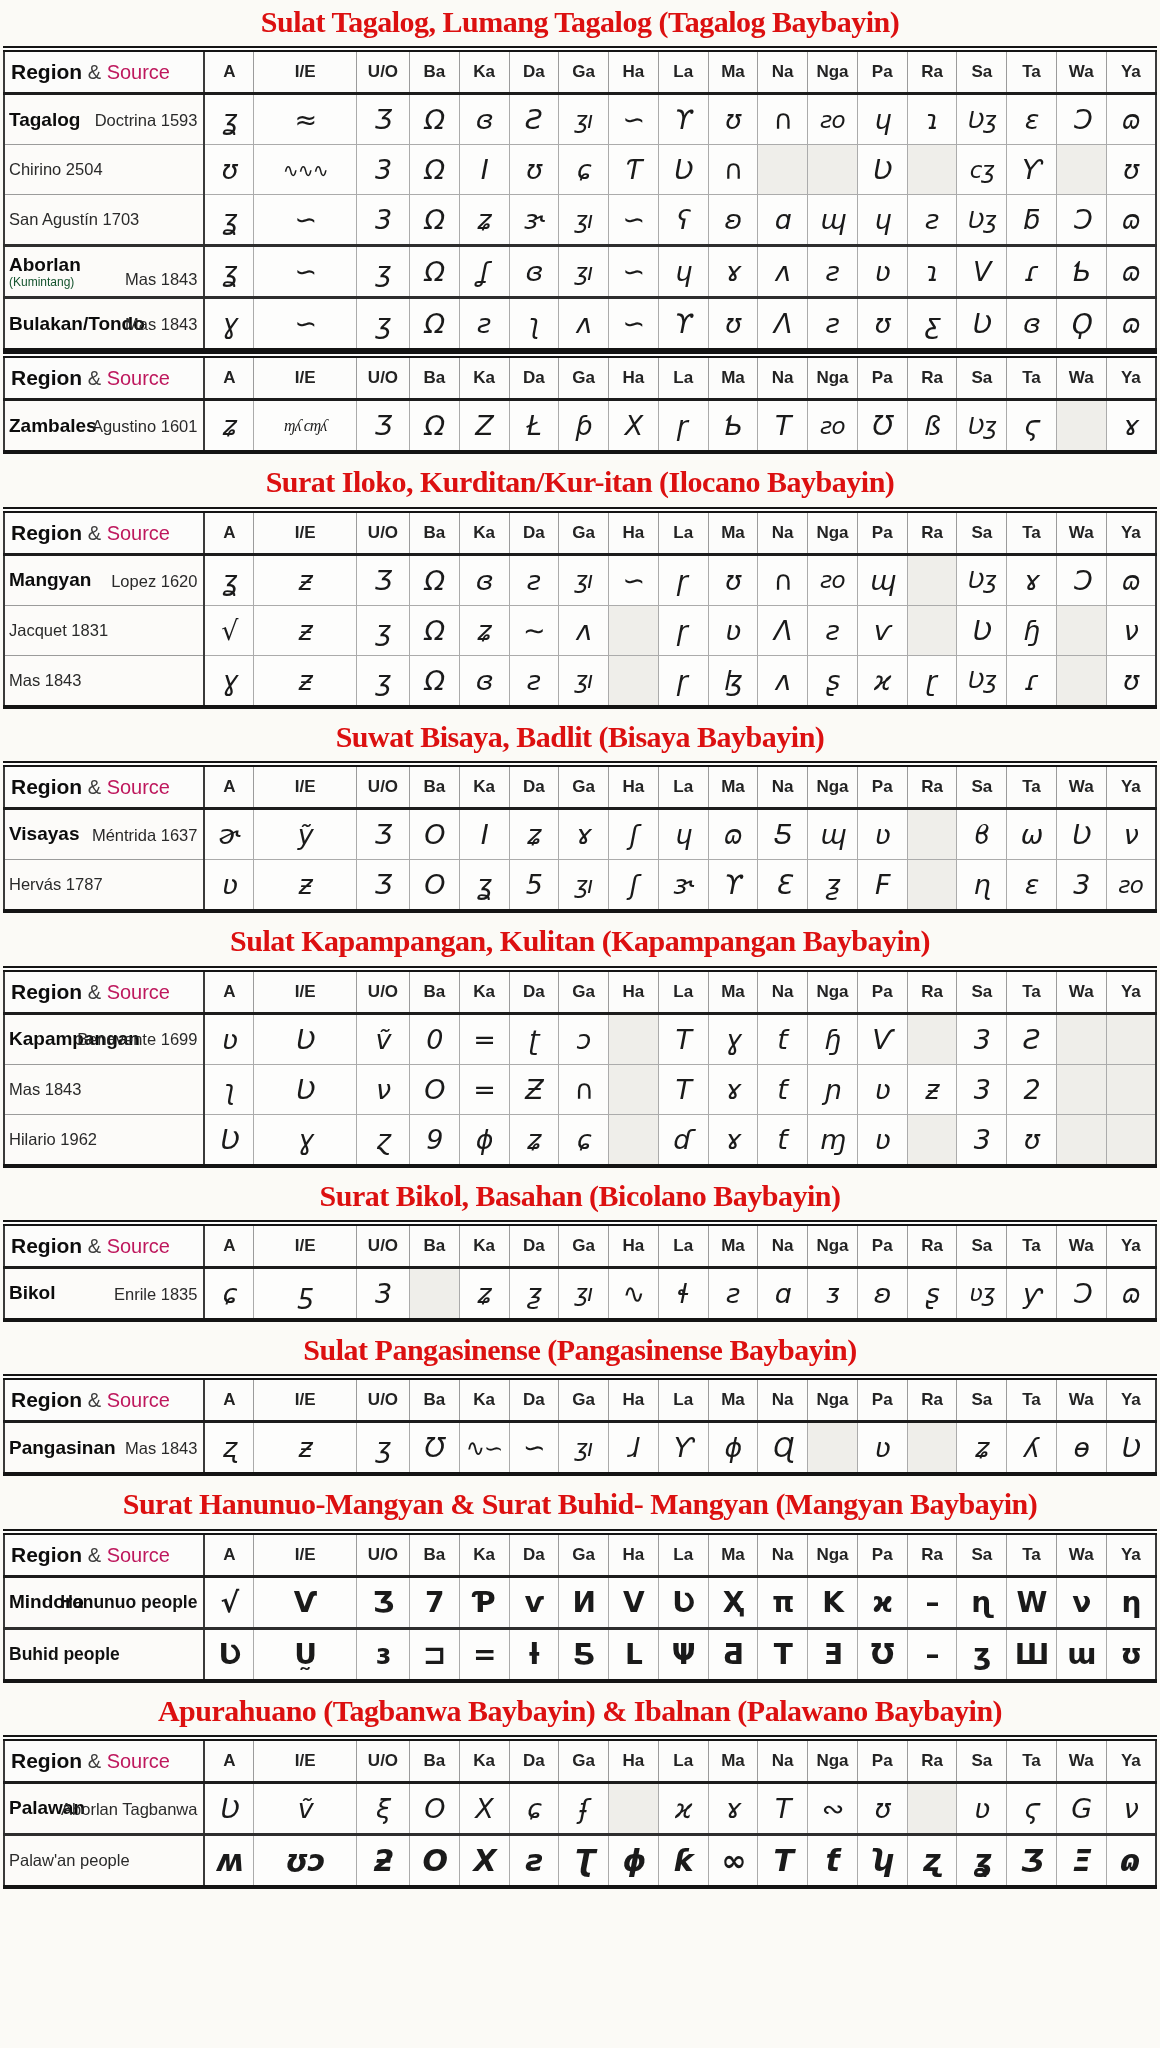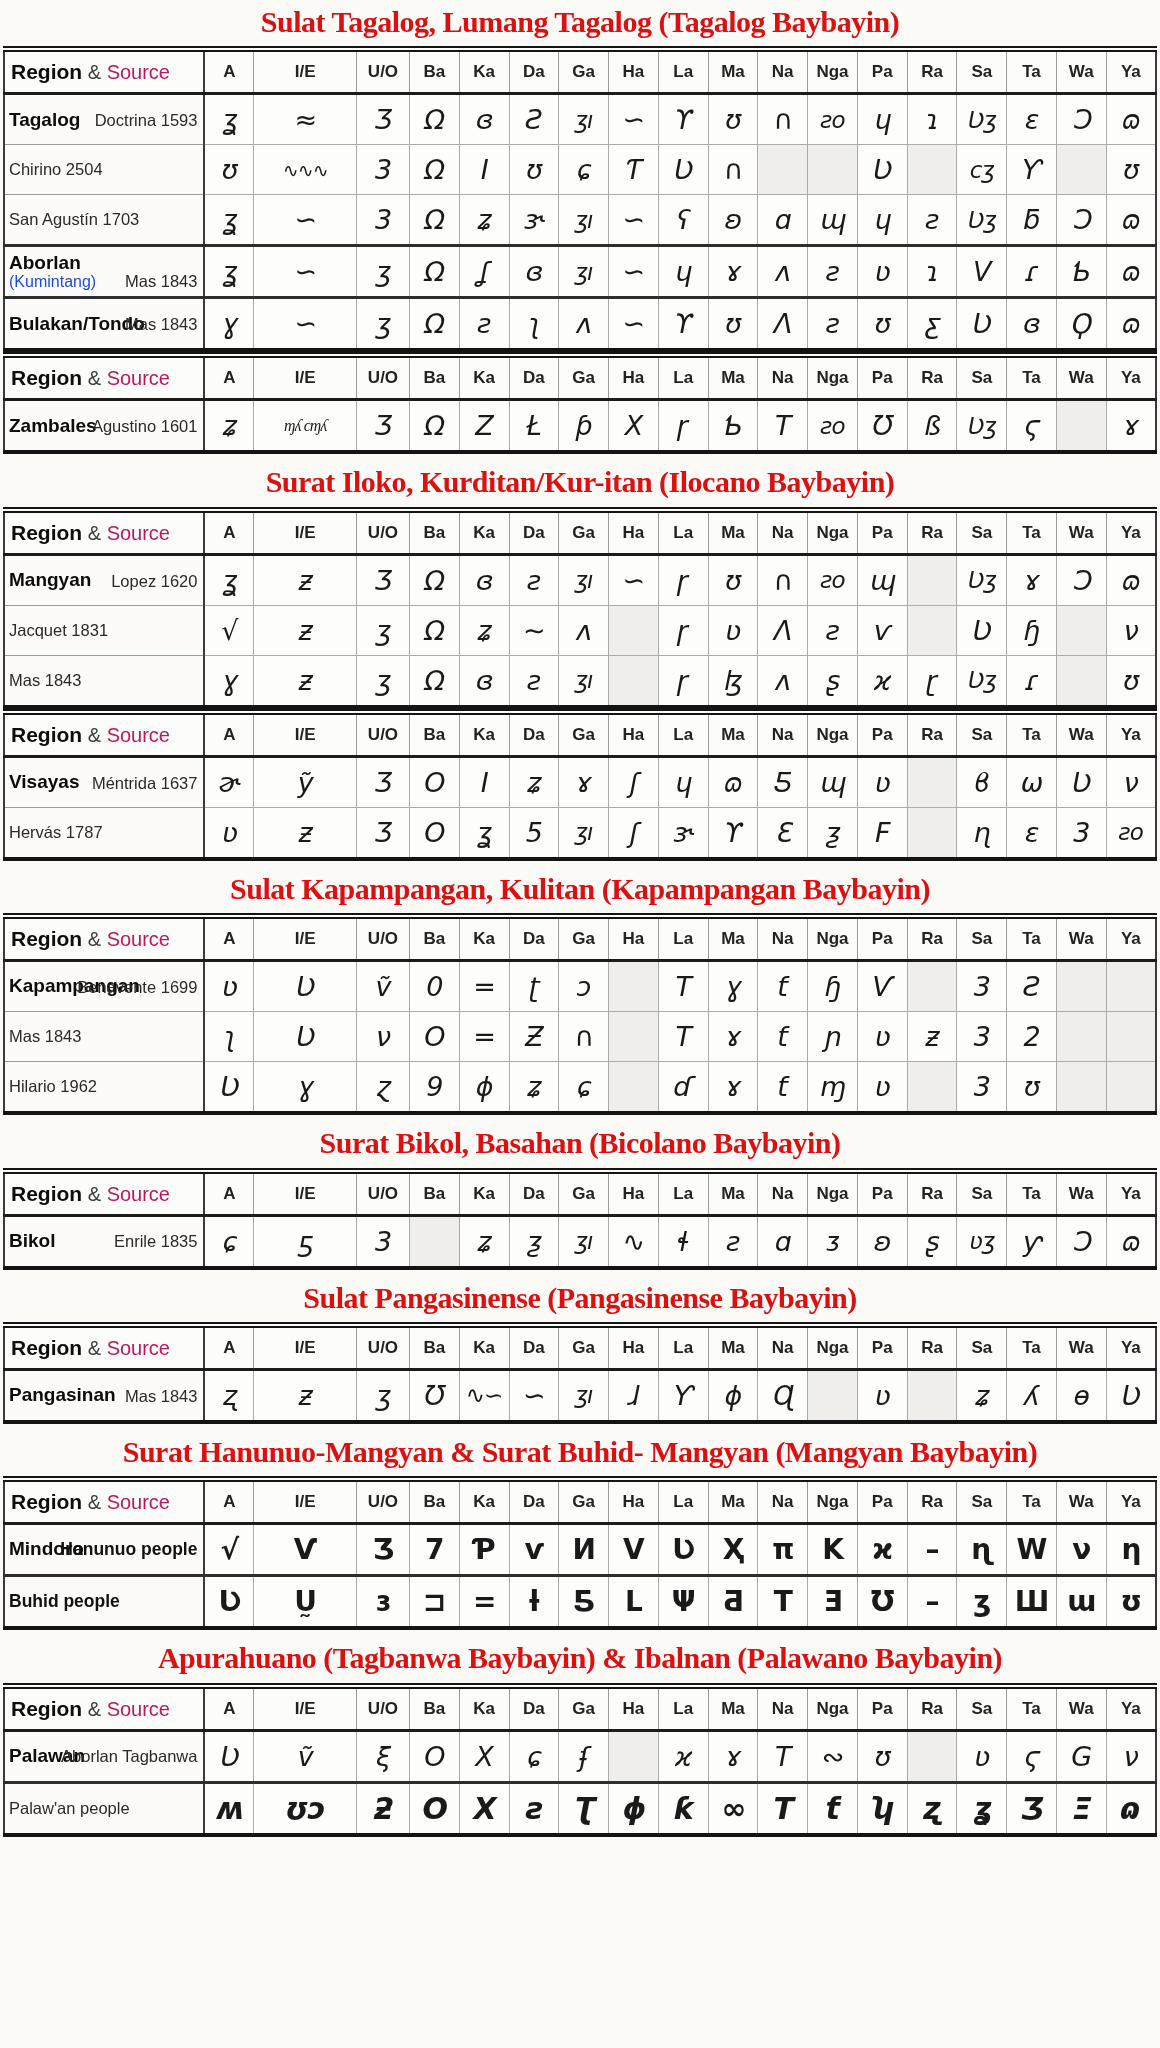--- a/index.html
+++ b/index.html
@@ -79,21 +79,21 @@
   tr.group-start td{border-top:3px solid #2e2e2e;}
   td.glyph-cell.empty{background:#efeeea;}
   td.glyph-cell.g2{font-size:23px;}
   td.glyph-cell.g3{font-size:19px;}
   td.glyph-cell.g4{font-size:16px;font-family:Liberation Serif, serif;}
   .section.angular td.glyph-cell{font-style:normal;font-weight:600;font-size:28px;}
   tr.messy td.glyph-cell{font-weight:700;font-size:30px;letter-spacing:-2px;}
   .rc{display:flex;justify-content:space-between;width:100%;}
   .rc-left{display:flex;flex-direction:column;min-width:0;}
   .region-name{font-weight:700;font-size:19px;line-height:1.08;color:#0c0c0c;white-space:nowrap;}
-  .region-sub{font-weight:400;font-size:16px;line-height:1.1;color:#1d4ed8;white-space:nowrap;}
+  .region-sub{font-weight:400;font-size:12px;line-height:1.1;color:#14532d;white-space:nowrap;}
   .source-name{font-size:16.5px;color:#2a2a2a;text-align:right;white-space:nowrap;align-self:flex-end;}
   .rc.center .source-name{align-self:center;}
   .source-name.bold{font-weight:700;font-size:17.5px;color:#111;}
 </style>
 </head>
 <body>
 
 <div class="page">
     <div class="section">
       <div class="section-title">Sulat Tagalog, Lumang Tagalog (Tagalog Baybayin)</div>
@@ -482,20 +482,21 @@
             <td class="glyph-cell">ɽ</td>
             <td class="glyph-cell g2">Ʋʒ</td>
             <td class="glyph-cell">ɾ</td>
             <td class="glyph-cell empty"></td>
             <td class="glyph-cell">ʊ</td>
           </tr>
         </tbody>
       </table>
     </div>
     <div class="section">
+      <div class="section-title">Suwat Bisaya, Badlit (Bisaya Baybayin)</div>
       <table class="script-table">
         <colgroup>
           <col style="width: 17.4%;">
           <col style="width: 4.3%;">
           <col style="width: 8.9%;">
           <col style="width: 4.6%;">
           <col style="width: 4.32%;">
           <col style="width: 4.32%;">
           <col style="width: 4.32%;">
           <col style="width: 4.32%;">

